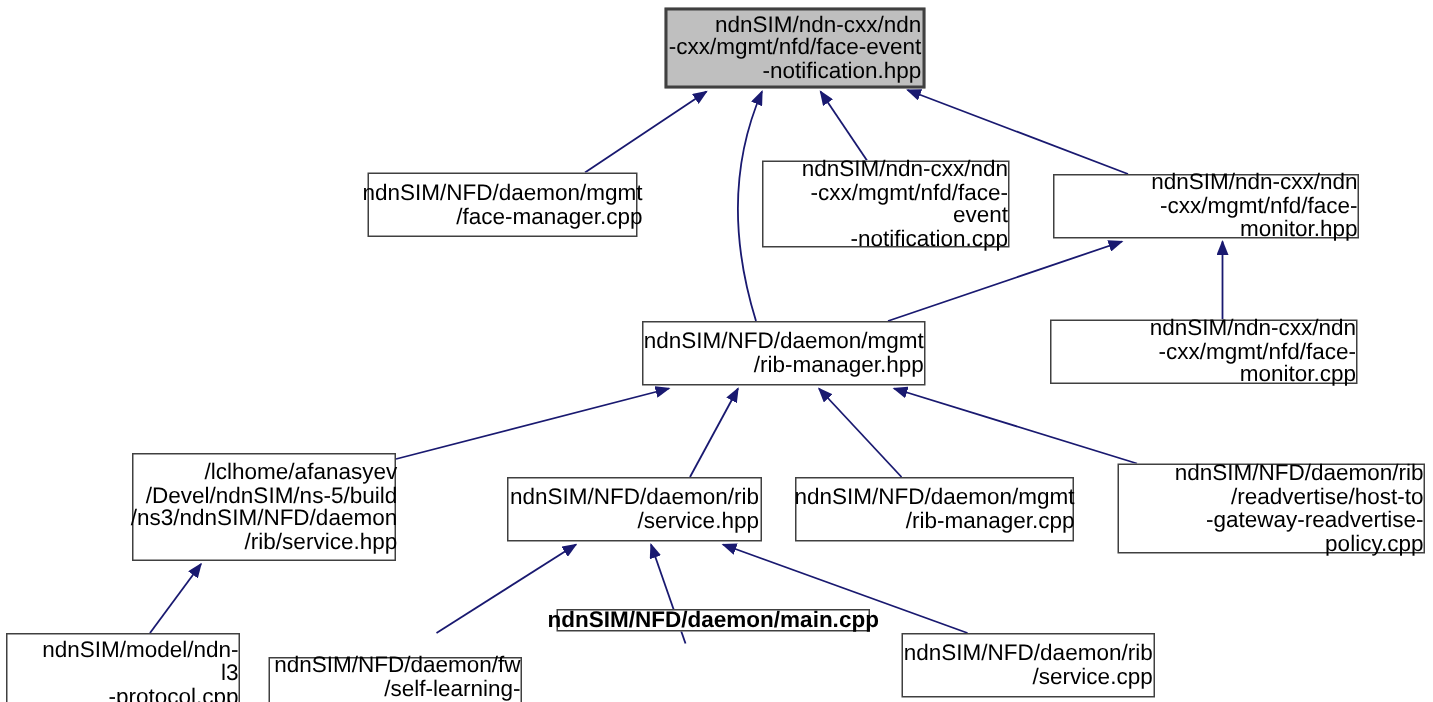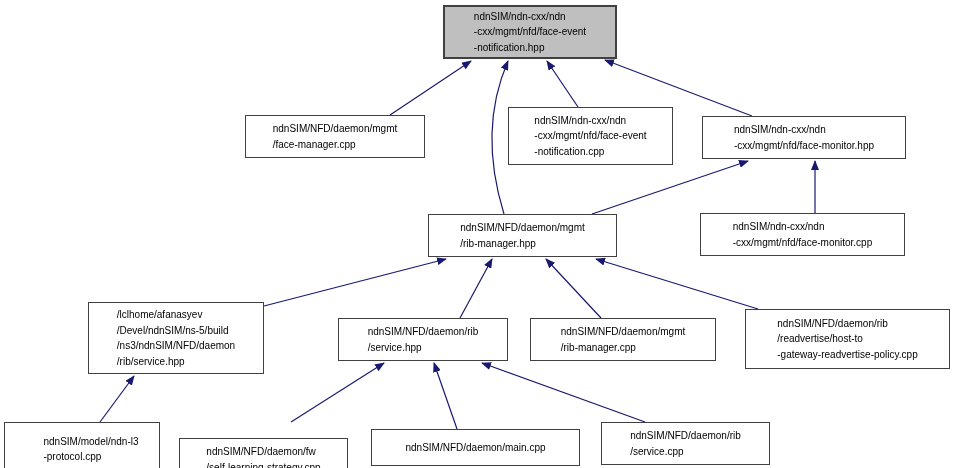--- a/index.html
+++ b/index.html
@@ -25,23 +25,23 @@
   .edge-layer path.edge {
     fill: none;
     stroke-width: 1.2;
   }
   .node {
     position: absolute;
     box-sizing: border-box;
     background: #ffffff;
     border: 1px solid #404040;
     color: #000000;
-    font-size: 10px;
+    font-size: 15px;
     line-height: 15.5px;
-    text-align: left;
+    text-align: right;
     white-space: pre-line;
     display: flex;
     align-items: center;
     justify-content: center;
     cursor: pointer;
   }
   .node.highlight {
     border-width: 2px;
     cursor: default;
   }
@@ -96,16 +96,16 @@
 /service.hpp</div>
     <div class="node" style="left: 530px; top: 318px; width: 186px; height: 43px; background: rgb(255, 255, 255); border-color: rgb(64, 64, 64); color: rgb(0, 0, 0);">ndnSIM/NFD/daemon/mgmt
 /rib-manager.cpp</div>
     <div class="node" style="left: 745px; top: 309px; width: 205px; height: 60px; background: rgb(255, 255, 255); border-color: rgb(64, 64, 64); color: rgb(0, 0, 0);">ndnSIM/NFD/daemon/rib
 /readvertise/host-to
 -gateway-readvertise-policy.cpp</div>
     <div class="node" style="left: 4px; top: 422px; width: 156px; height: 54px; background: rgb(255, 255, 255); border-color: rgb(64, 64, 64); color: rgb(0, 0, 0); padding-left: 18px;">ndnSIM/model/ndn-l3
 -protocol.cpp</div>
     <div class="node" style="left: 179px; top: 438px; width: 169px; height: 43px; background: rgb(255, 255, 255); border-color: rgb(64, 64, 64); color: rgb(0, 0, 0);">ndnSIM/NFD/daemon/fw
 /self-learning-strategy.cpp</div>
-    <div class="node" style="left: 371px; top: 429px; width: 209px; height: 37px; background: rgb(255, 255, 255); border-color: rgb(64, 64, 64); color: rgb(0, 0, 0);">ndnSIM/NFD/daemon/main.cpp</div>
+    <div class="node" style="left: 371px; top: 406px; width: 209px; height: 15px; background: rgb(255, 255, 255); border-color: rgb(64, 64, 64); color: rgb(0, 0, 0); font-weight: bold;">ndnSIM/NFD/daemon/main.cpp</div>
     <div class="node" style="left: 601px; top: 422px; width: 169px; height: 43px; background: rgb(255, 255, 255); border-color: rgb(64, 64, 64); color: rgb(0, 0, 0);">ndnSIM/NFD/daemon/rib
 /service.cpp</div>
   </div>
 
 </body></html>

